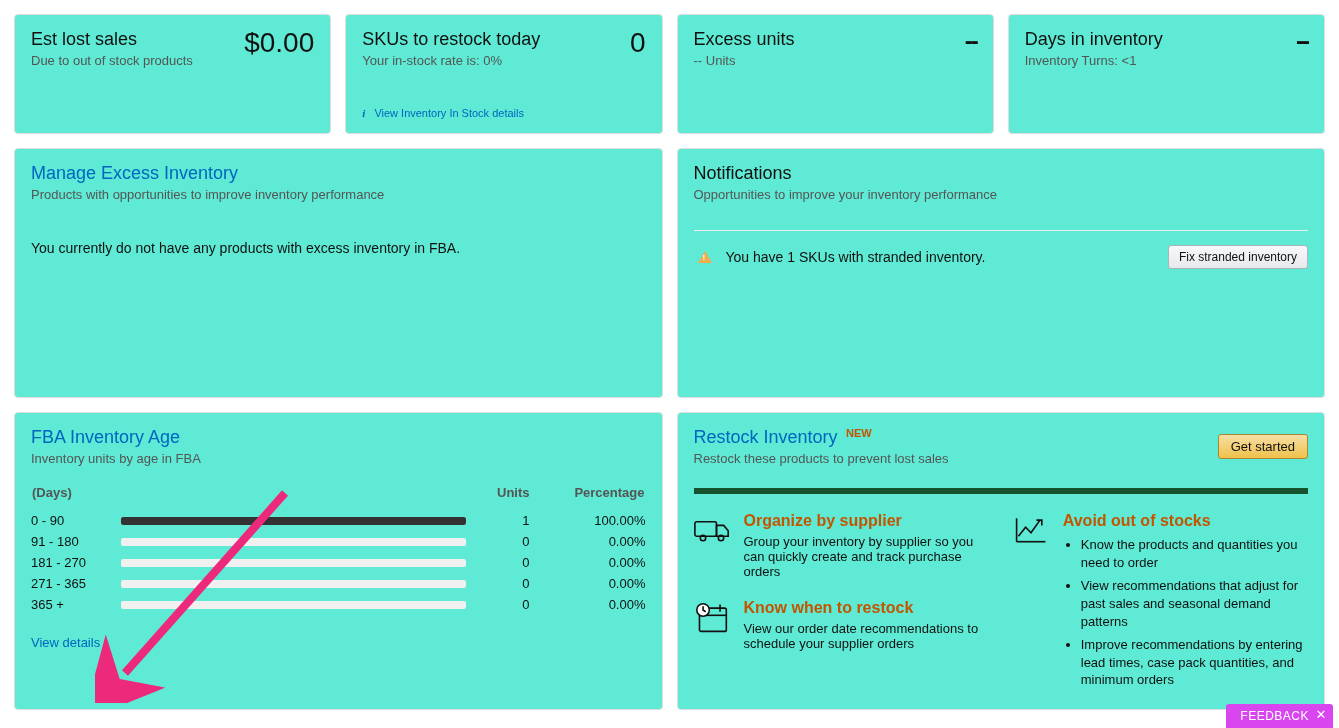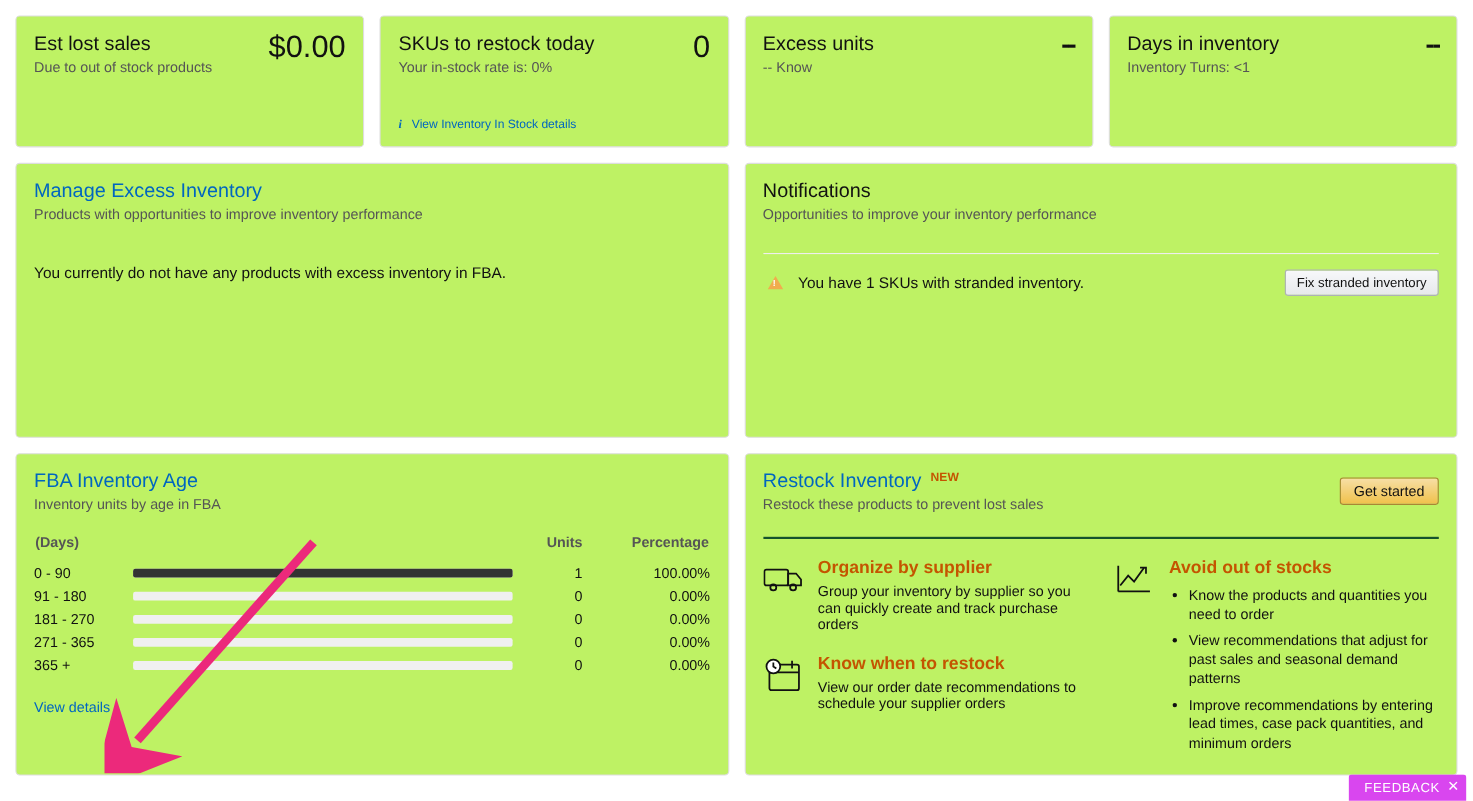--- a/index.html
+++ b/index.html
@@ -15,21 +15,21 @@
     padding: 14px 14px 0 14px;
   }
   .row {
     display: flex;
     gap: 14px;
     margin-bottom: 14px;
   }
   .card {
     border: 1px solid #ddd;
     border-radius: 4px;
-    background: #bef264;
+    background: #5eead4;
     padding: 14px 16px;
     position: relative;
   }
   .top-cards .card {
     flex: 1 1 0;
     min-height: 120px;
     display: flex;
     flex-direction: column;
   }
   .card-title {
@@ -158,21 +158,21 @@
   }
   .new-badge {
     color: #c45500;
     font-size: 11px;
     font-weight: bold;
     vertical-align: super;
     margin-left: 4px;
   }
   .restock-body {
     margin-top: 22px;
-    border-top: 2px solid #14532d;
+    border-top: 6px solid #14532d;
     padding-top: 18px;
     display: flex;
     gap: 24px;
     font-size: 13px;
     color: #111;
   }
   .restock-col { flex: 1; }
   .restock-block { display:flex; gap: 14px; margin-bottom: 20px;}
   .orange-head {
     color: #c45500;
@@ -234,21 +234,21 @@
       <div class="bottom-link-row">
         <span class="info-i">i</span>
         <span class="link-text">View Inventory In Stock details</span>
       </div>
     </div>
 
     <div class="card">
       <div class="card-header-flex">
         <div>
           <h3 class="card-title">Excess units</h3>
-          <div class="card-sub">-- Know</div>
+          <div class="card-sub">-- Units</div>
         </div>
         <div class="big-value ditto">--</div>
       </div>
     </div>
 
     <div class="card">
       <div class="card-header-flex">
         <div>
           <h3 class="card-title">Days in inventory</h3>
           <div class="card-sub">Inventory Turns: &lt;1</div>

